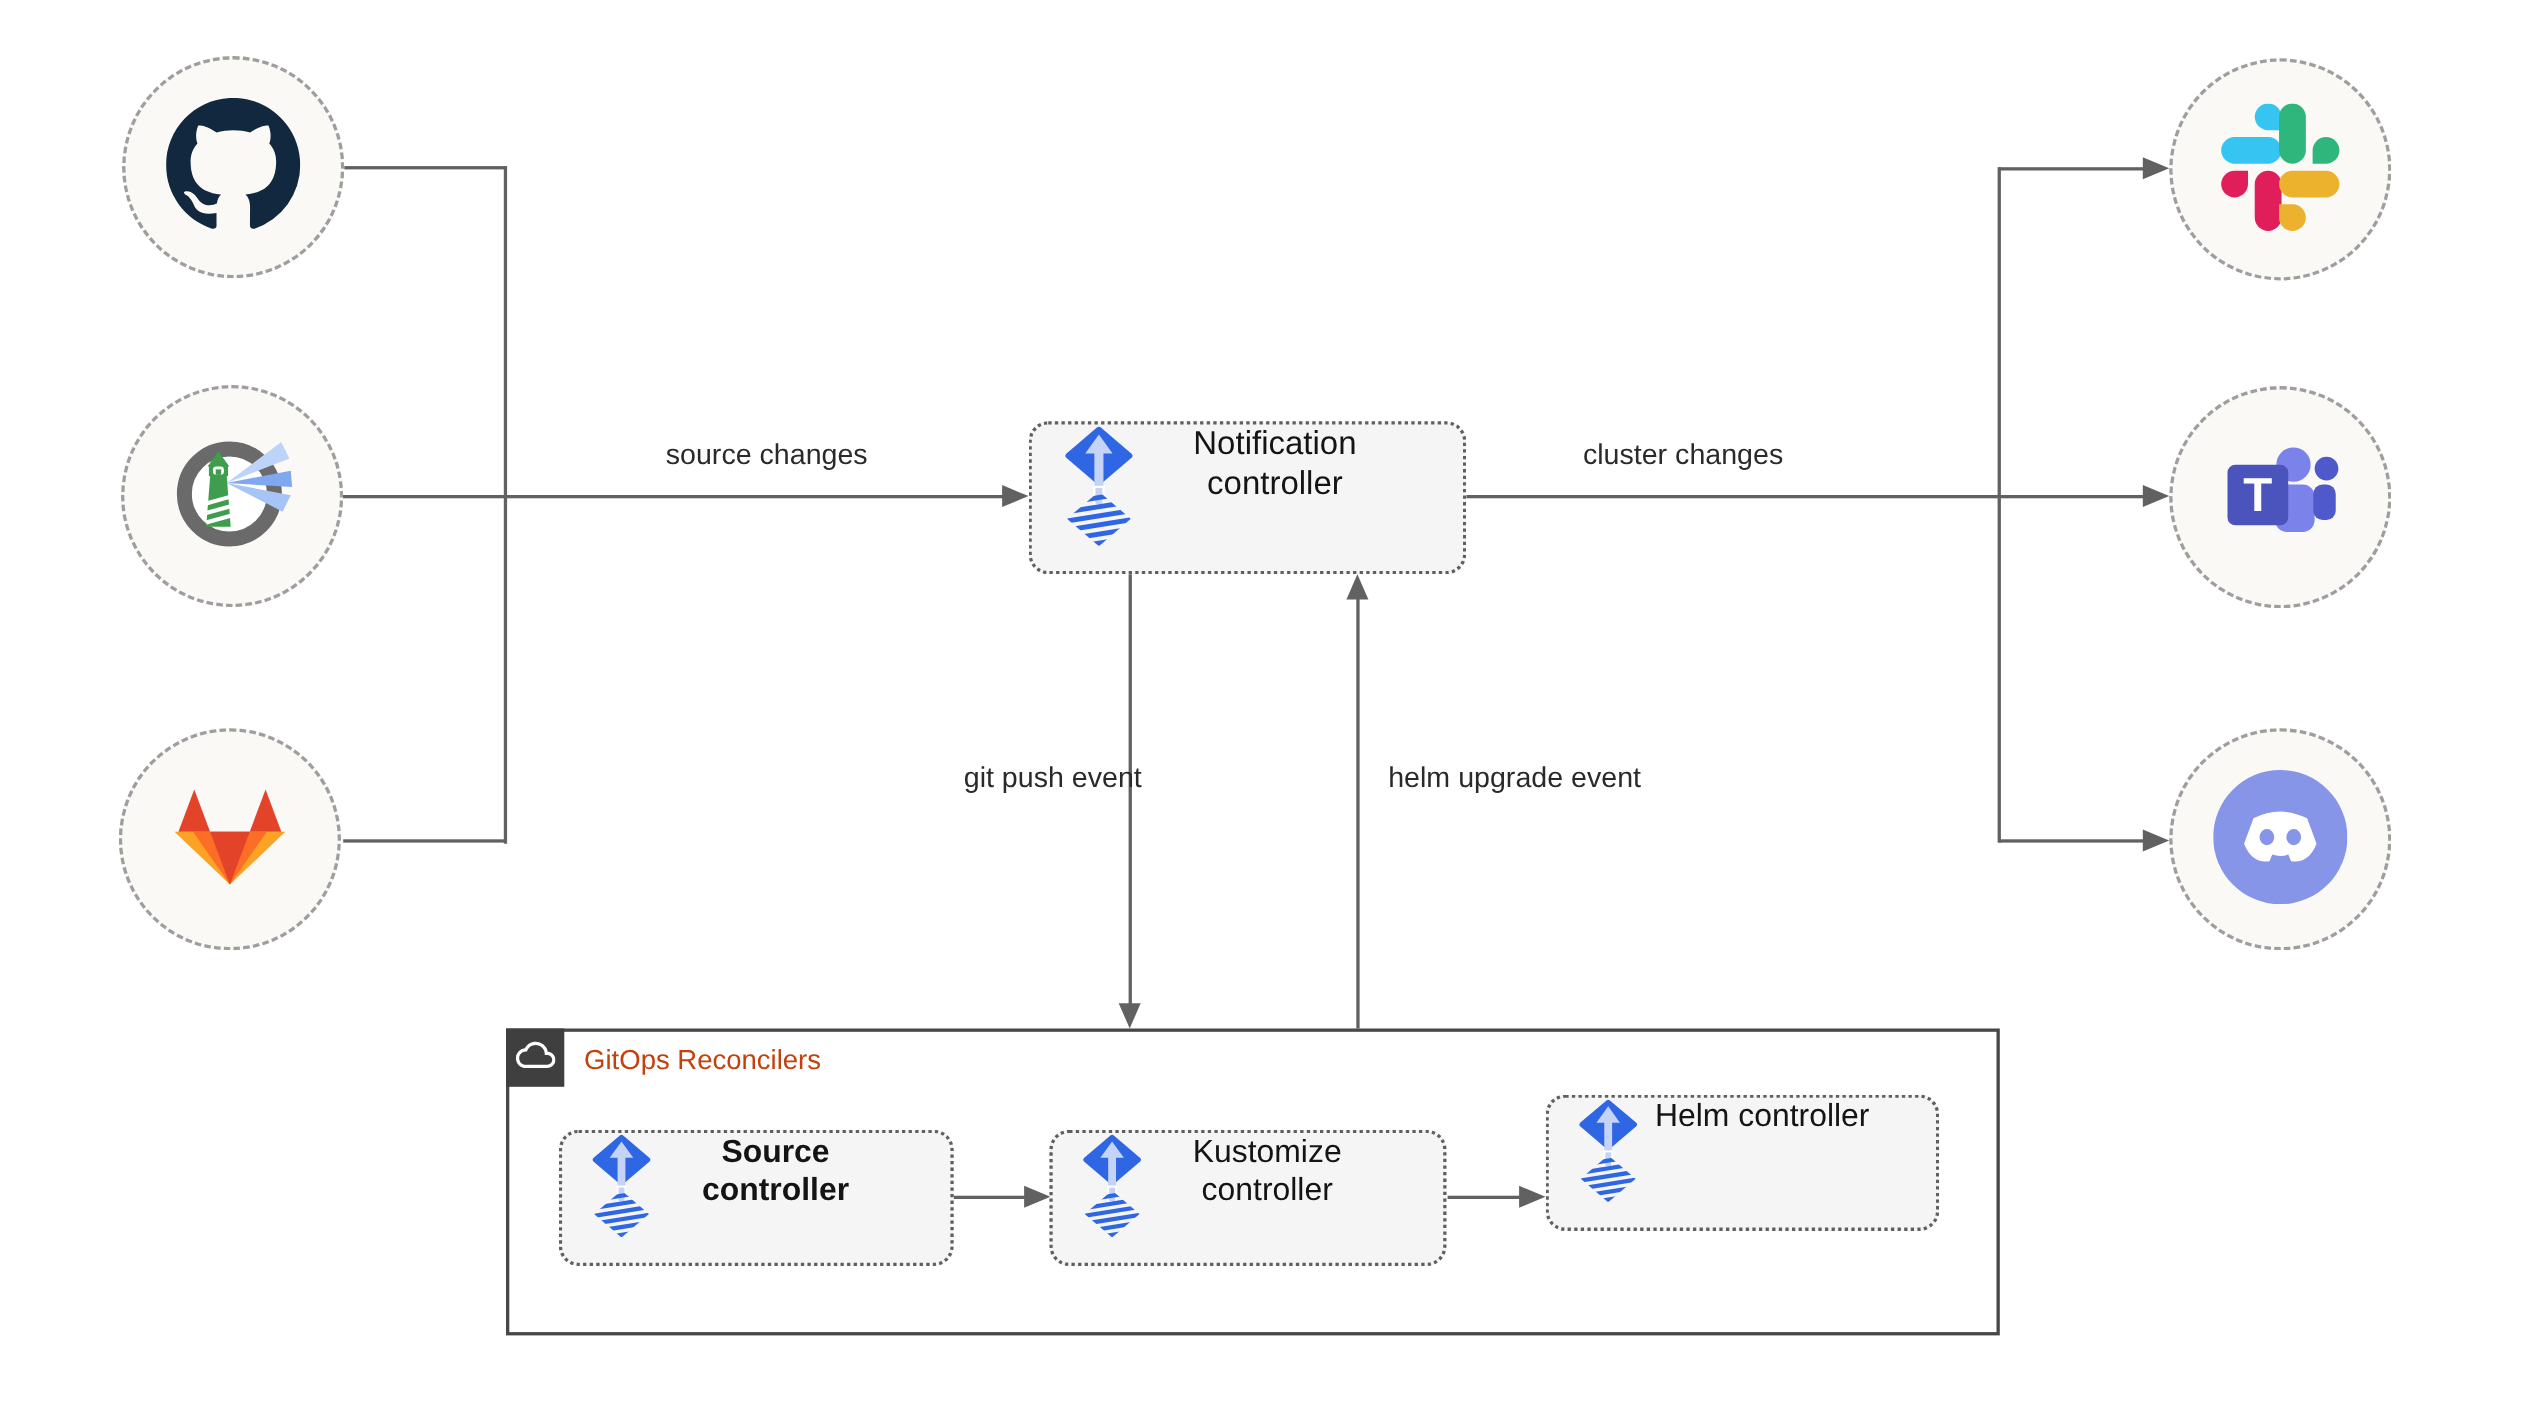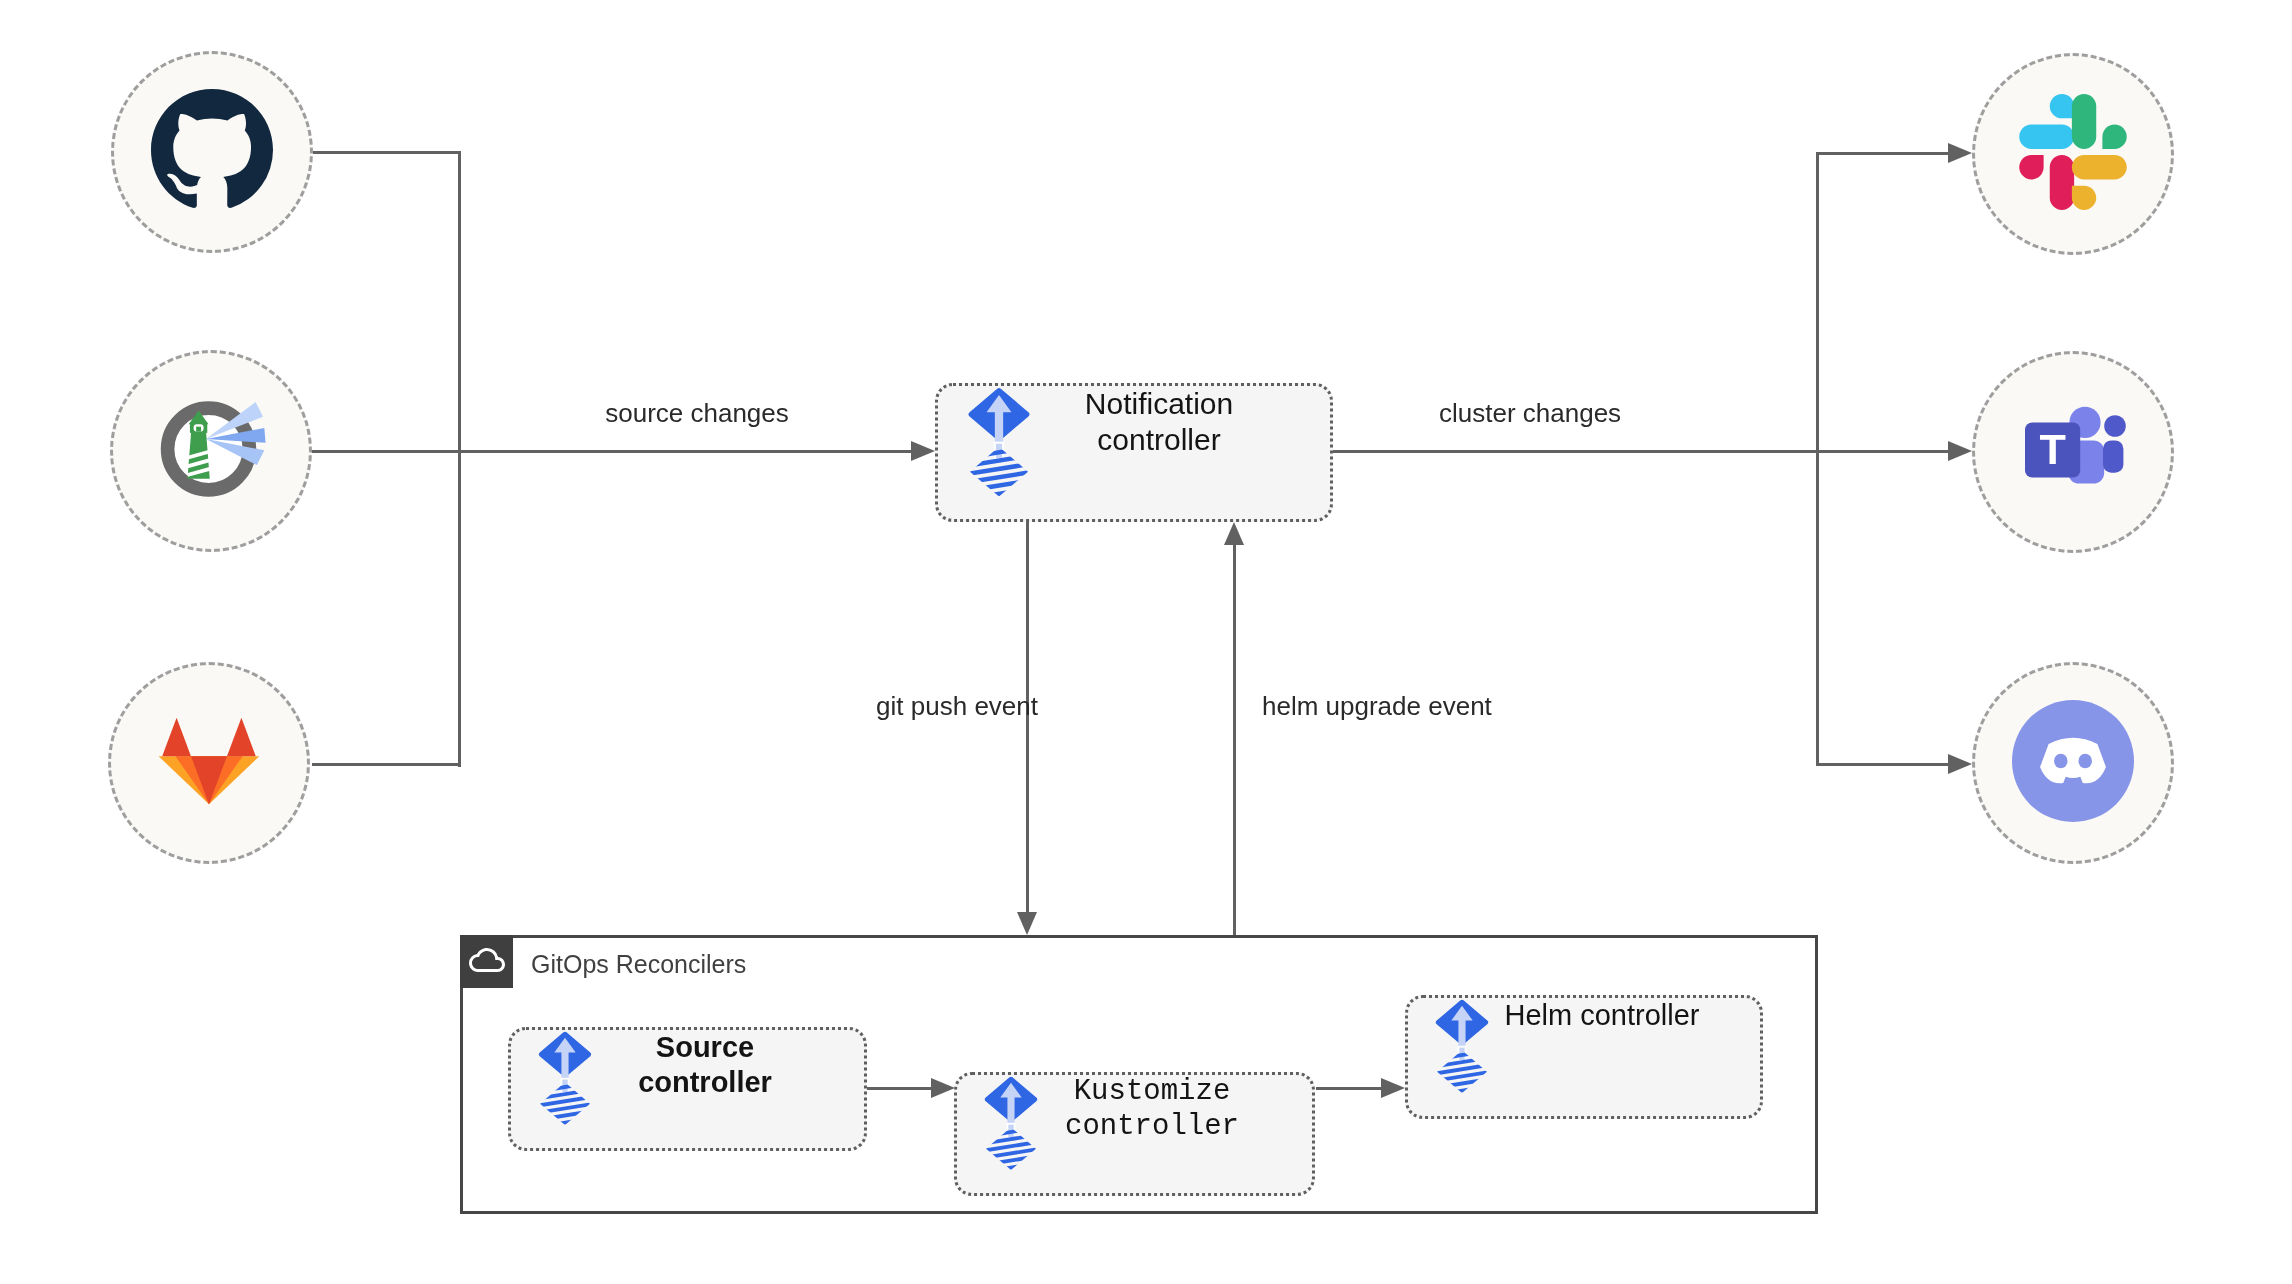--- a/index.html
+++ b/index.html
@@ -35,21 +35,21 @@
   
   #gitops{
     position:absolute;left:460px;top:935px;width:1358px;height:279px;
     box-sizing:border-box;border:3px solid #474747;background:transparent;
   }
   #gitops-badge{
     position:absolute;left:-3px;top:-3px;width:53px;height:53px;background:#3f3f3f;
     display:flex;align-items:center;justify-content:center;
   }
   #gitops-title{
-    position:absolute;left:68px;top:12px;font-size:25px;color:#404040;white-space:nowrap;
+    position:absolute;left:68px;top:12px;font-size:25px;color:#c2410c;white-space:nowrap;
   }
 </style>
 </head>
 <body>
 
 <div id="canvas">
 
   <div class="line" style="left:313px;top:151px;width:146px;height:3px;"></div>
   <div class="line" style="left:458px;top:151px;width:3px;height:616px;"></div>
   <div class="line" style="left:312px;top:763px;width:147px;height:3px;"></div>
@@ -207,21 +207,21 @@
             <path d="M0 128 L100 112"></path>
           <path d="M0 140 L100 124"></path>
             <path d="M0 152 L100 136"></path>
             <path d="M0 164 L100 148"></path>
         </g>
       </svg>
     </span>
     <div class="ctrl-label" style="max-width:220px;font-weight:bold;">Source controller</div>
   </div>
 
-  <div class="ctrl-box small" style="left:954px;top:1072px;width:361px;height:124px;font-family:Liberation Mono, monospace;">
+  <div class="ctrl-box small" style="left:954px;top:1027px;width:361px;height:124px;">
     <span class="flux" style="margin-left:24px;">
       <svg width="60" height="98" viewBox="0 0 100 165">
         <path d="M50 7 L90 41 L50 75 L10 41 Z" fill="#2f66e3" stroke="#2f66e3" stroke-width="8" stroke-linejoin="round"></path>
         <path d="M50 13 L68 38 L32 38 Z" fill="#c4d3f6"></path>
         <rect x="44" y="34" width="12" height="48" fill="#c4d3f6"></rect>
         <rect x="44" y="82" width="12" height="24" fill="#c4d3f6" stroke="#ffffff" stroke-width="3"></rect>
         <clipPath id="fxclip-k">
             <path d="M50 88 L92 124 L50 160 L8 124 Z"></path>
           </clipPath>
         <g clip-path="url(#fxclip-k)" stroke="#2f66e3" stroke-width="6.5" fill="none">

